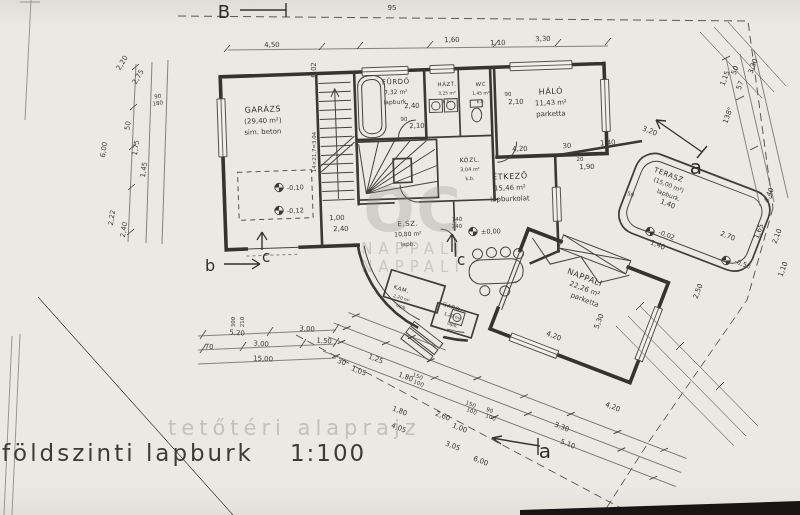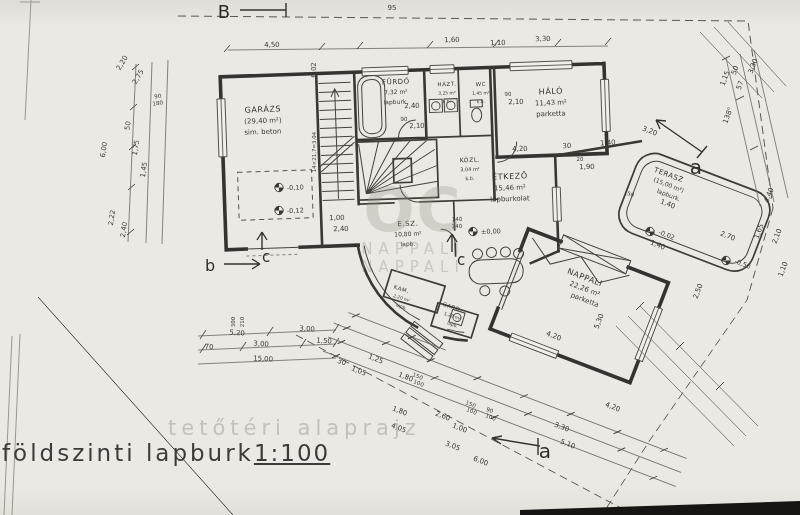--- a/index.html
+++ b/index.html
@@ -23,21 +23,21 @@
   .arrow{stroke:#35332f;stroke-width:1.4;fill:none;}
   .edge{stroke:#9a968e;stroke-width:1;fill:none;}
   
   text{font-family:"DejaVu Sans",sans-serif;}
   text.dim{fill:#3c3a35;text-anchor:middle;}
   text.room-name{fill:#33312c;text-anchor:middle;letter-spacing:.6px;}
   text.room-sub{fill:#3c3a35;text-anchor:middle;}
   text.section{fill:#2f2d29;text-anchor:middle;}
   text.level{fill:#3c3a35;text-anchor:start;}
   .title-block{position:absolute;left:2px;top:440px;color:#3d3b37;font-size:23px;letter-spacing:3px;white-space:nowrap;}
-  .title-block .scale{letter-spacing:2px;text-decoration:underline;}
+  .title-block .scale{margin-left:36px;letter-spacing:2px;}
   .ghost-title{position:absolute;left:168px;top:416px;font-size:21px;letter-spacing:5px;color:rgba(158,152,143,.5);white-space:nowrap;}
   .wm{position:absolute;left:338px;top:180px;width:150px;text-align:center;pointer-events:none;}
   .wm-oc{font-size:60px;font-weight:bold;line-height:1;color:rgba(150,145,137,.30);letter-spacing:2px;}
   .wm-l{font-size:15px;letter-spacing:6px;color:rgba(150,145,137,.38);}
 </style>
 </head>
 <body>
 
 <div class="sheet">
 

